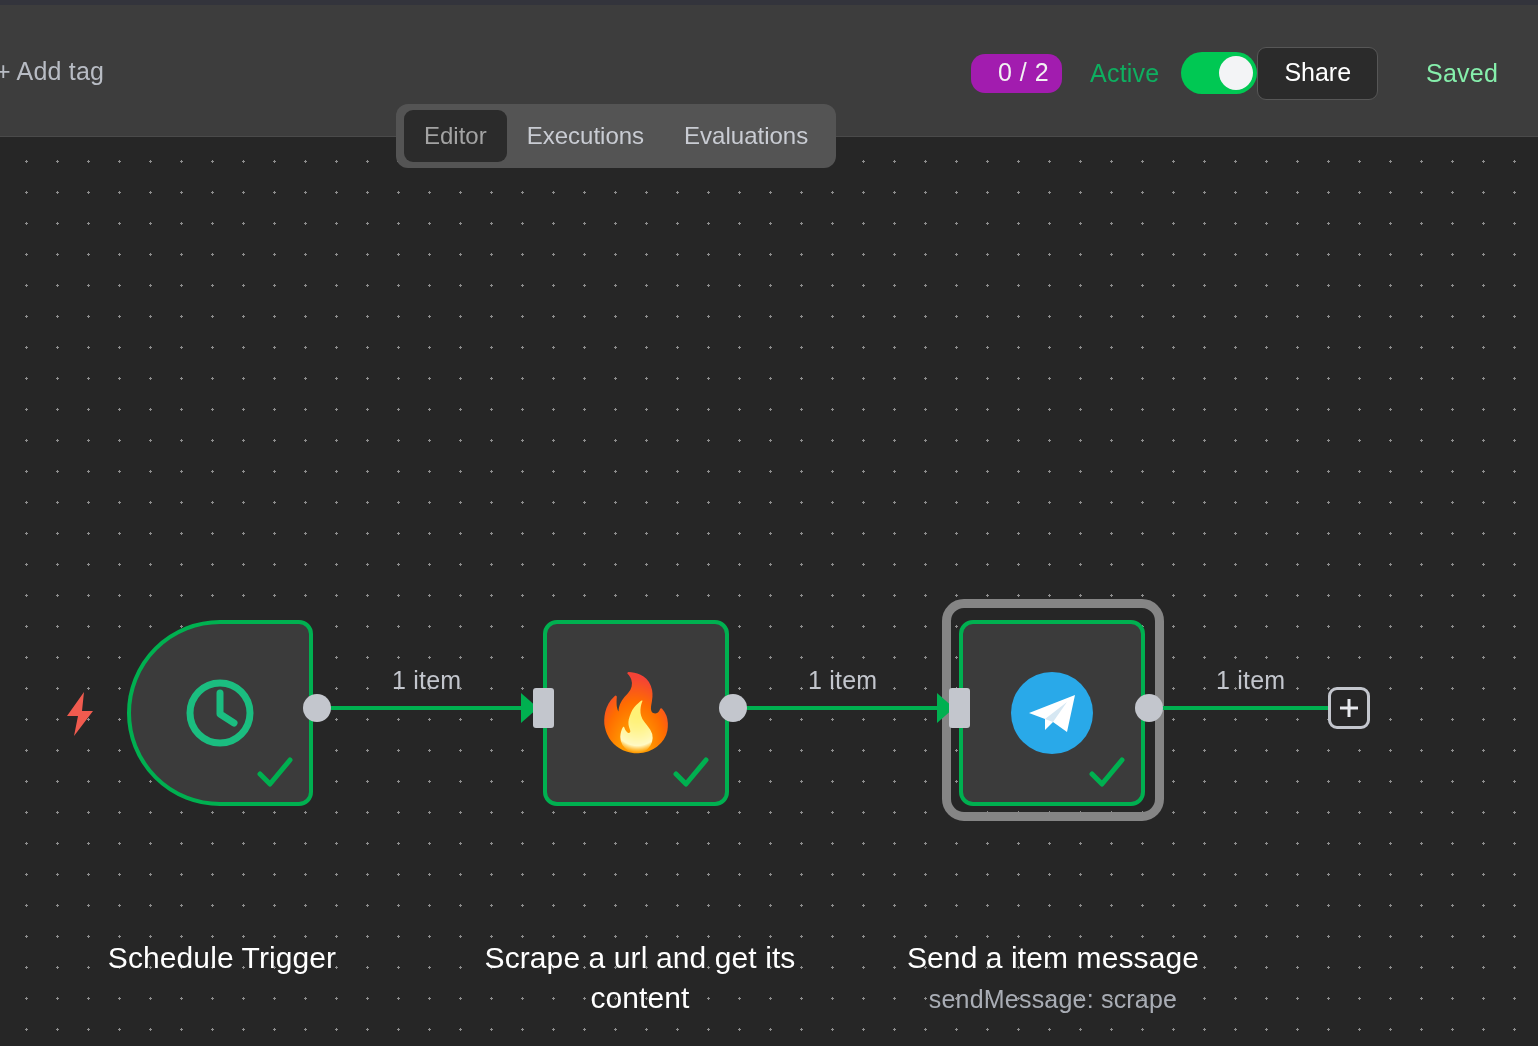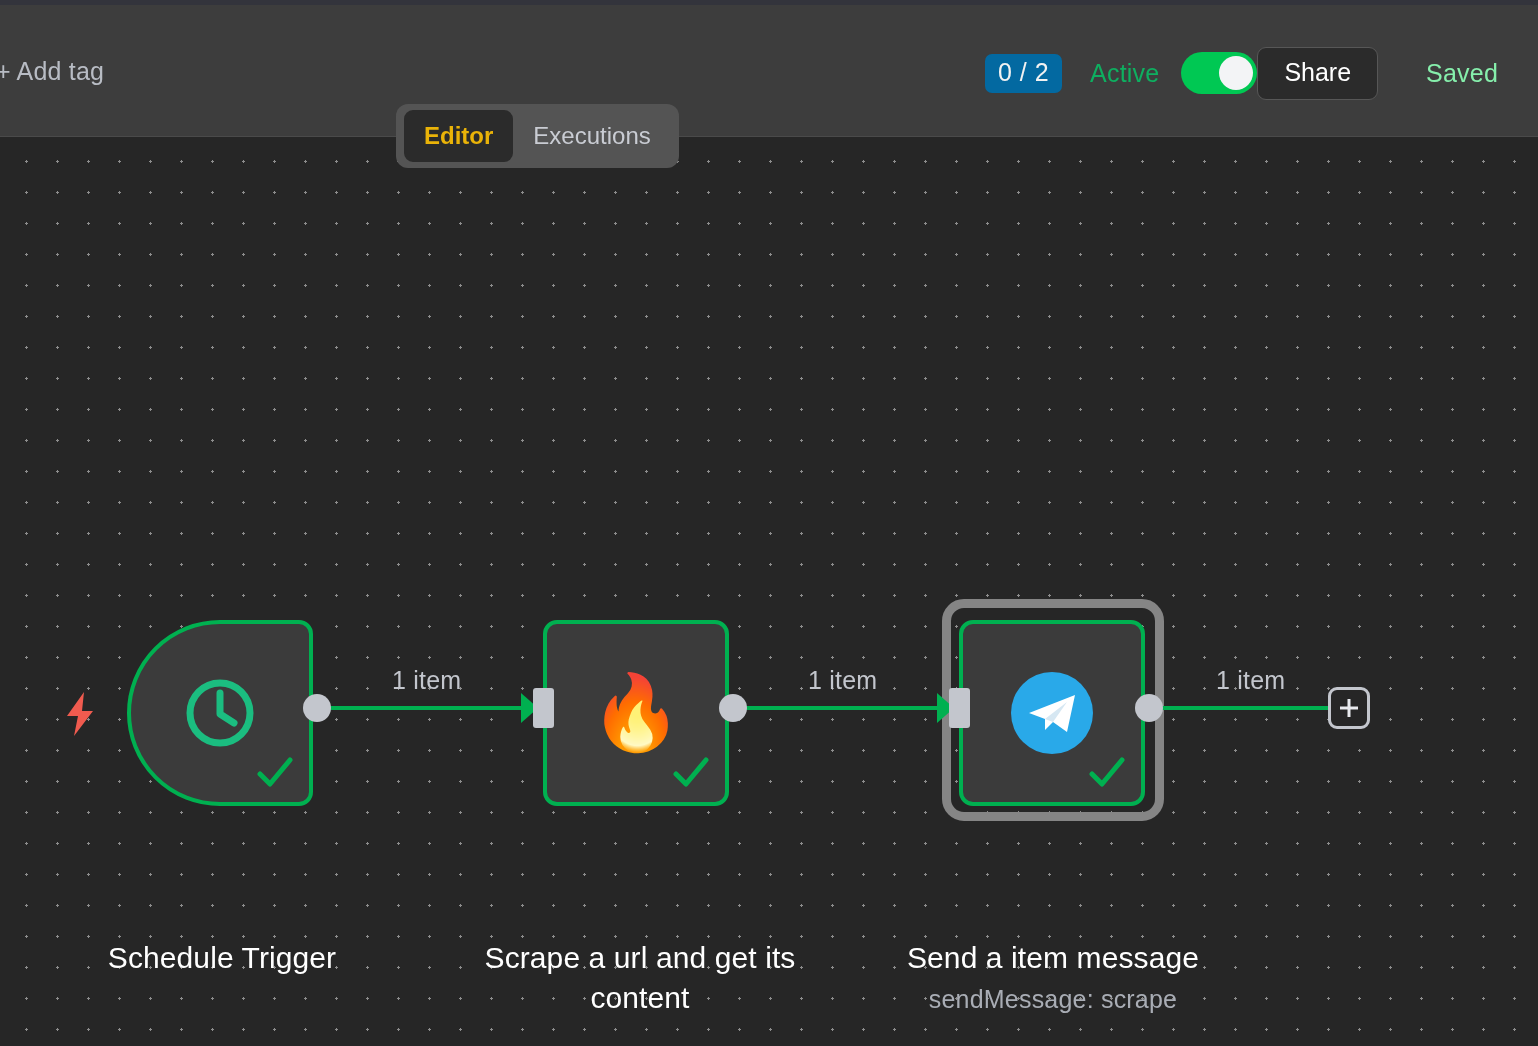--- a/index.html
+++ b/index.html
@@ -55,25 +55,25 @@
 
   .header-right {
     position: absolute;
     right: 0;
     top: 40px;
     height: 56px;
     display: flex;
     align-items: center;
   }
   .count-badge {
-    background: #0369a1;
+    background: #a21caf;
     color: #f2f2f2;
     font-size: 25px;
-    border-radius: 7px;
-    padding: 6px 13px 8px 13px;
+    border-radius: 14px;
+    padding: 6px 13px 8px 27px;
     line-height: 1;
     letter-spacing: 0.5px;
   }
   .active-label {
     color: #0eaf60;
     font-size: 25px;
     margin-left: 28px;
     letter-spacing: 0.2px;
   }
   .toggle {
@@ -131,22 +131,21 @@
     font-size: 24px;
     color: #c9ccd3;
     padding: 12px 20px;
     border-radius: 9px;
     cursor: pointer;
     user-select: none;
     white-space: nowrap;
   }
   .tab.active {
     background: #2b2b2b;
-    color: #eab308;
-    font-weight: bold;
+    color: #a3a3a3;
   }
 
   
   .canvas {
     position: absolute;
     top: 138px; left: 0;
     width: 1538px;
     height: 908px;
     background-color: #262626;
     background-image: radial-gradient(#8d8d8d 1.1px, transparent 1.2px);
@@ -303,20 +302,21 @@
         <div class="knob"></div>
       </div>
       <button class="share-btn">Share</button>
       <div class="saved-label">Saved</div>
     </div>
   </div>
 
   <div class="tabbar">
     <div class="tab active">Editor</div>
     <div class="tab">Executions</div>
+    <div class="tab">Evaluations</div>
   </div>
 
   <div class="canvas">
 
     <div class="bolt-icon" style="left:62px; top:553px;">
       <svg width="36" height="46" viewBox="0 0 36 46">
         <path d="M22 1 L5 25 L16 25 L12 45 L31 20 L20 20 Z" fill="#f05b4f"></path>
       </svg>
     </div>
 

